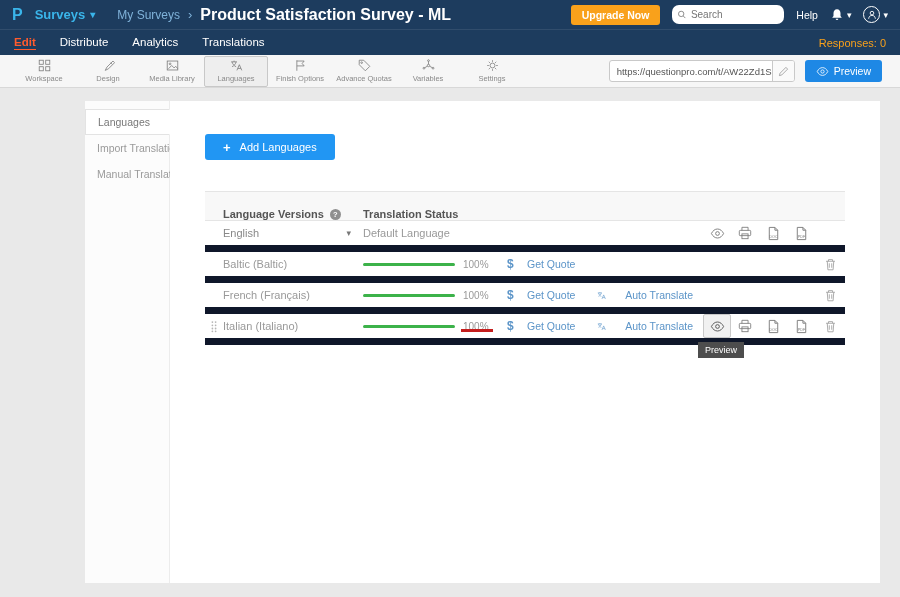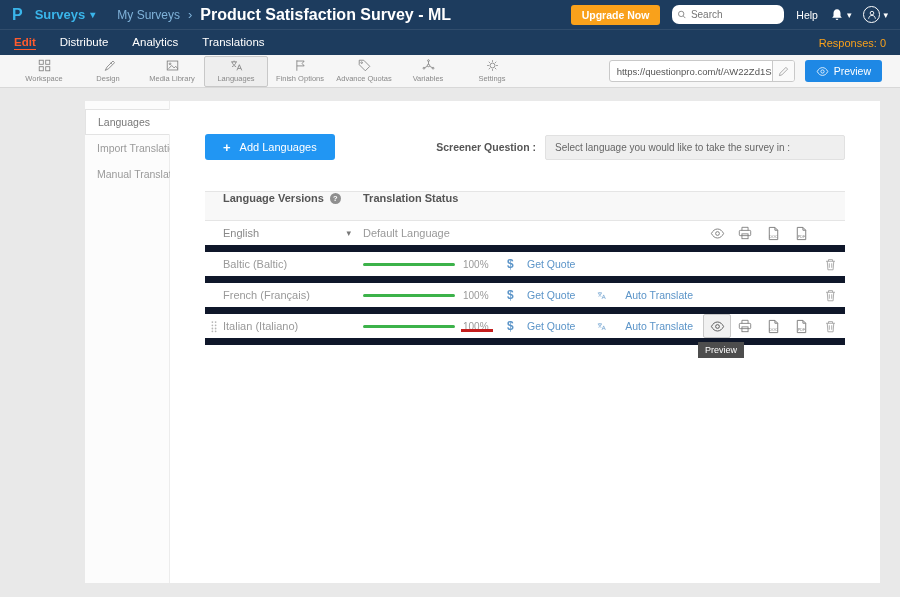--- a/index.html
+++ b/index.html
@@ -51,21 +51,21 @@
 
   .main-top { display:flex; align-items:center; margin-top:33px; }
   .add-btn { background:#2196f3; color:#fff; border:none; border-radius:3px; height:26px; padding:0 18px; font-size:11px; display:flex; align-items:center; gap:9px; cursor:pointer; font-family:inherit; }
   .add-btn .plus { font-size:13px; font-weight:bold; }
   .screener { margin-left:auto; display:flex; align-items:center; gap:9px; }
   .screener-label { font-size:10.5px; font-weight:bold; color:#555; white-space:nowrap; }
   .screener-select { width:300px; height:25px; background:#efefef; border:1px solid #e1e1e1; border-radius:2px; display:flex; align-items:center; padding:0 9px; font-size:10px; color:#666; cursor:pointer; white-space:nowrap; overflow:hidden; }
 
   
   .table { margin-top:31px; }
-  .thead { height:30px; background:#f8f8f8; border-top:1px solid #e5e5e5; border-bottom:1px solid #e5e5e5; display:flex; align-items:flex-start; font-size:11px; font-weight:bold; color:#555; }
+  .thead { height:30px; background:#f8f8f8; border-top:1px solid #e5e5e5; border-bottom:1px solid #e5e5e5; display:flex; align-items:flex-end; font-size:11px; font-weight:bold; color:#555; }
   .trow { height:31px; display:flex; align-items:center; border-bottom:7px solid #0f172a; font-size:11px; color:#999; }
   .c-drag { width:18px; display:flex; justify-content:center; }
   .c-name { width:140px; display:flex; align-items:center; }
   .c-bar { width:100px; }
   .c-pct { width:44px; position:relative; font-size:10px; color:#999; }
   .c-dollar { width:20px; }
   .c-quote { width:70px; }
   .c-auto { width:96px; display:flex; align-items:center; gap:19px; }
   .rspacer { flex:1; }
   .c-ic { width:28px; height:24px; display:flex; align-items:center; justify-content:center; color:#7c7c7c; cursor:pointer; }
@@ -225,26 +225,20 @@
     <div class="sitem">Import Translations</div>
     <div class="sitem">Manual Translations</div>
   </div>
 
   <div class="main">
     <div class="main-top">
       <button class="add-btn">
         <span class="plus">+</span>
         <span>Add Languages</span>
       </button>
-      <div class="screener">
-        <span class="screener-label">Screener Question :</span>
-        <div class="screener-select">
-          <span>Select language you would like to take the survey in :</span>
-        </div>
-      </div>
     </div>
 
     <div class="table">
 
       <div class="thead">
         <div class="c-drag"></div>
         <div class="c-name">
           <span>Language Versions</span>
           <span class="qmark">?</span>
         </div>

